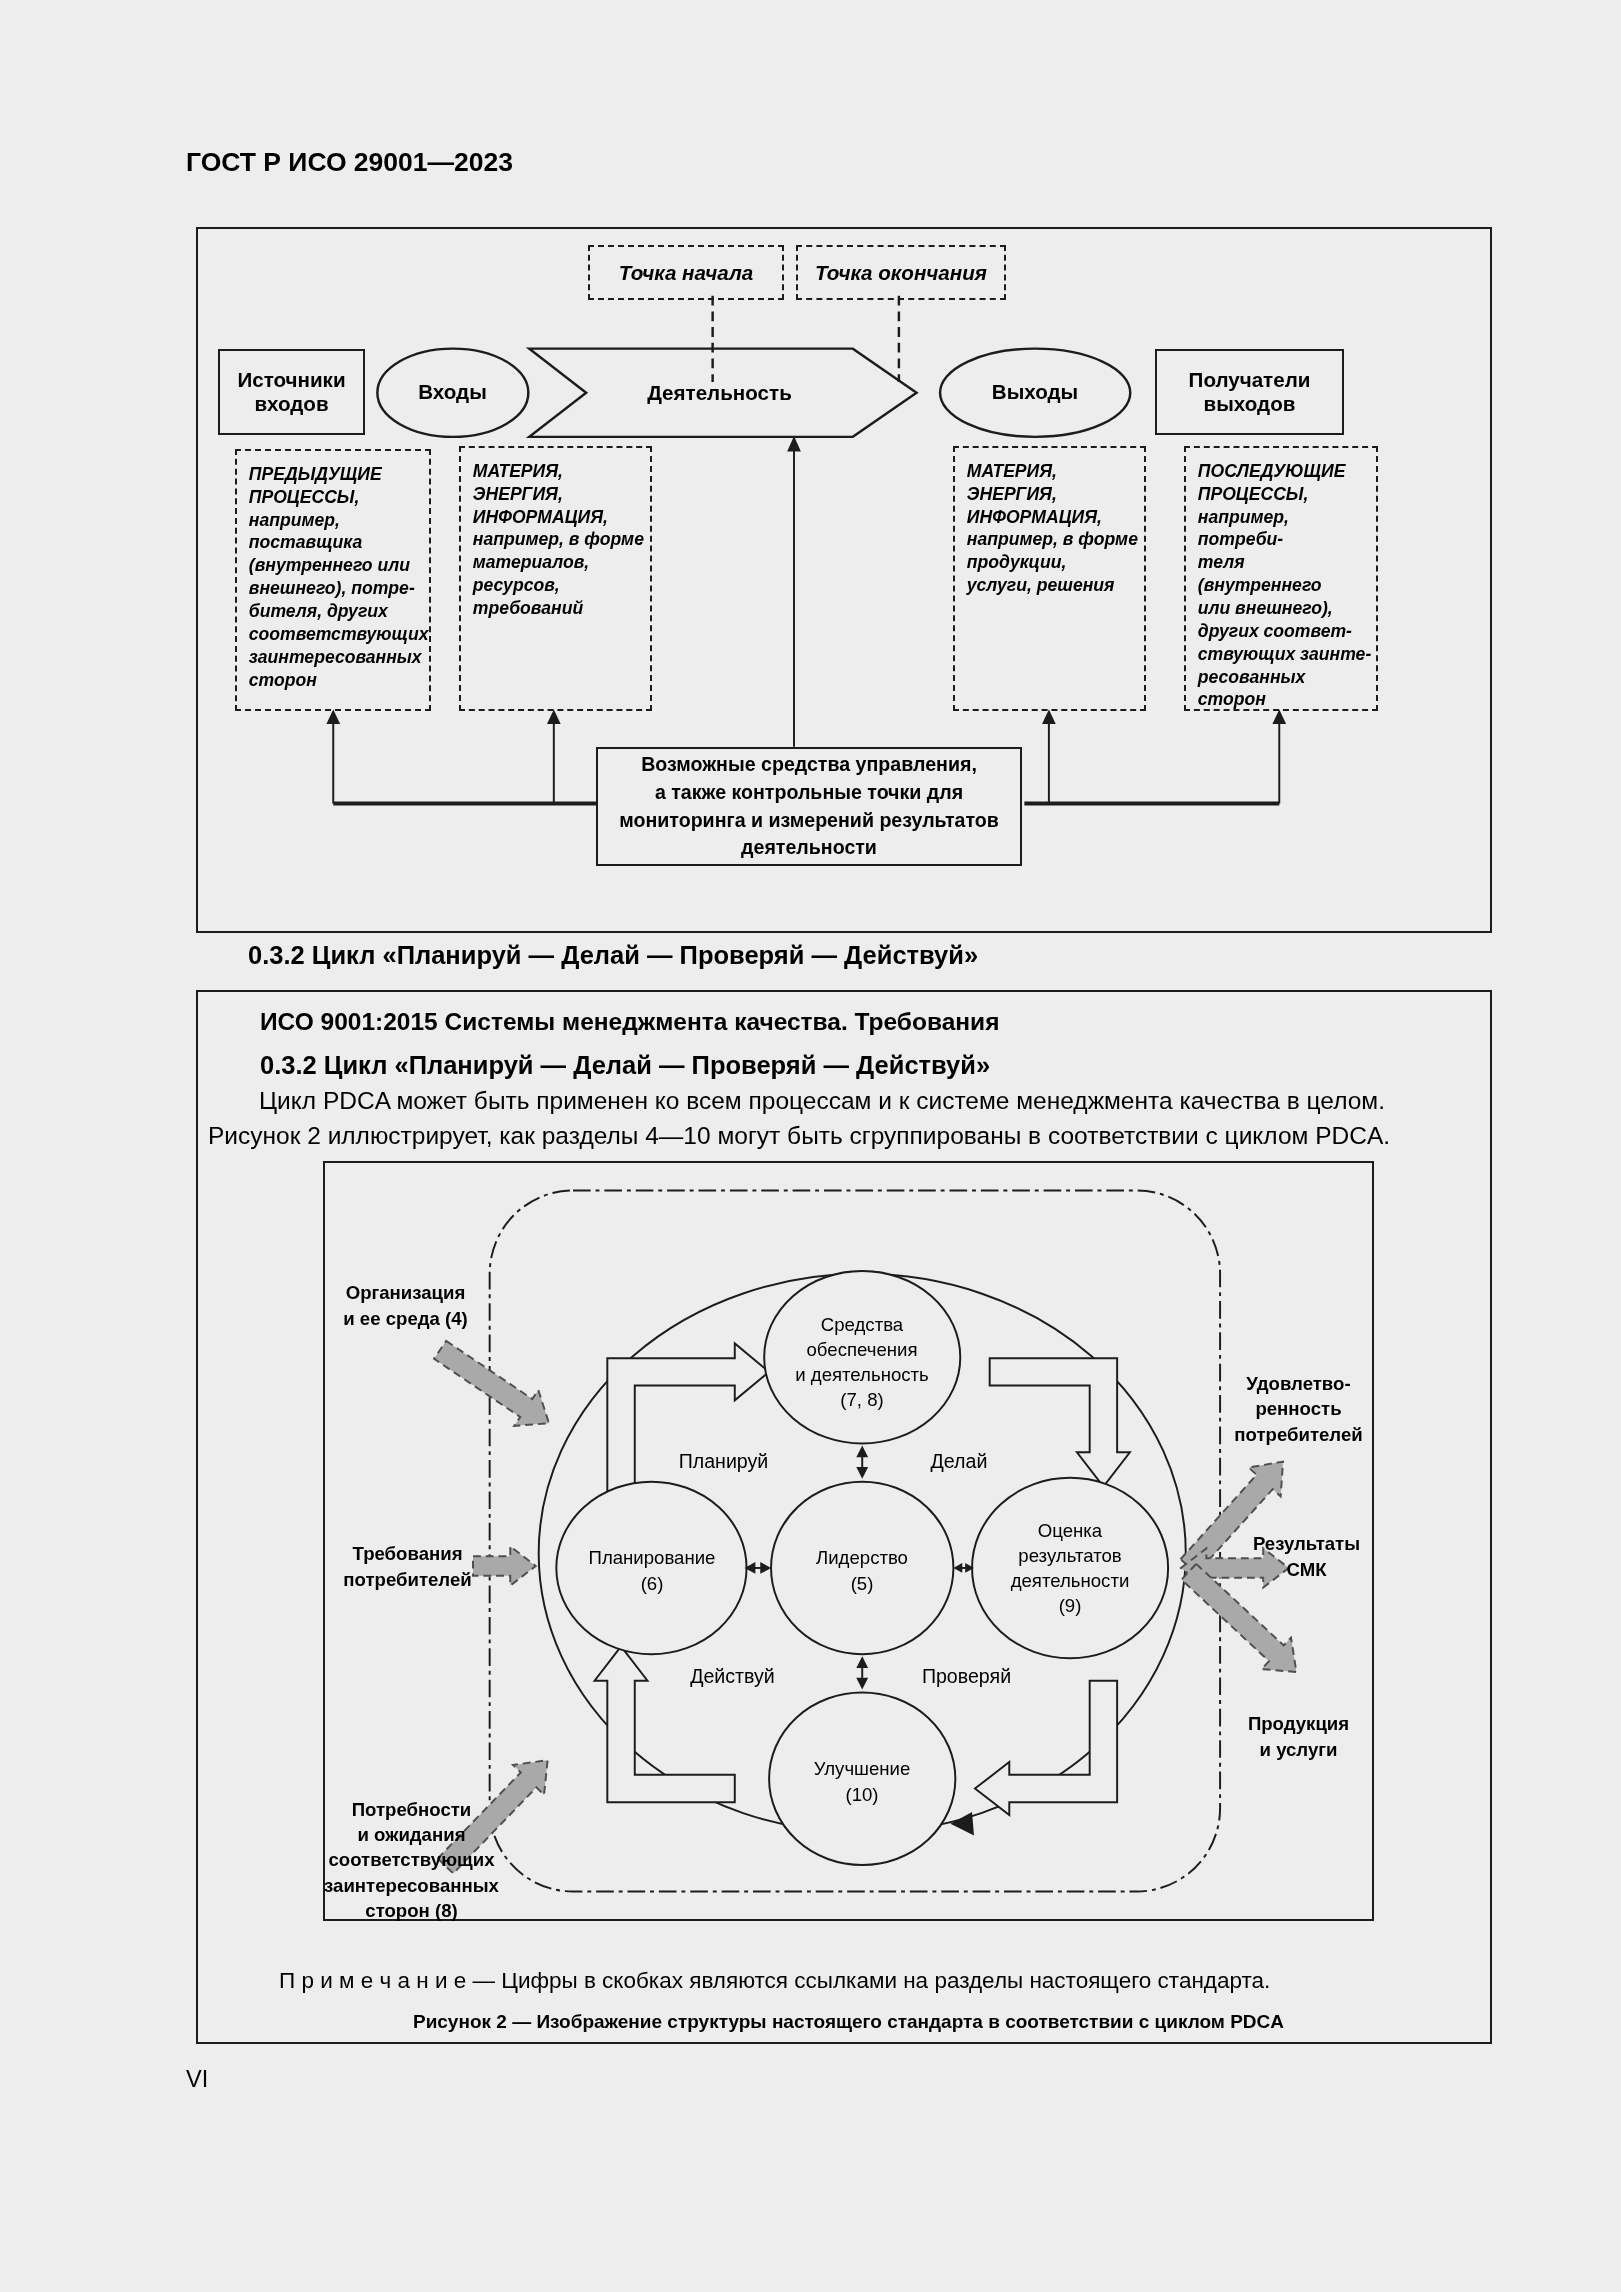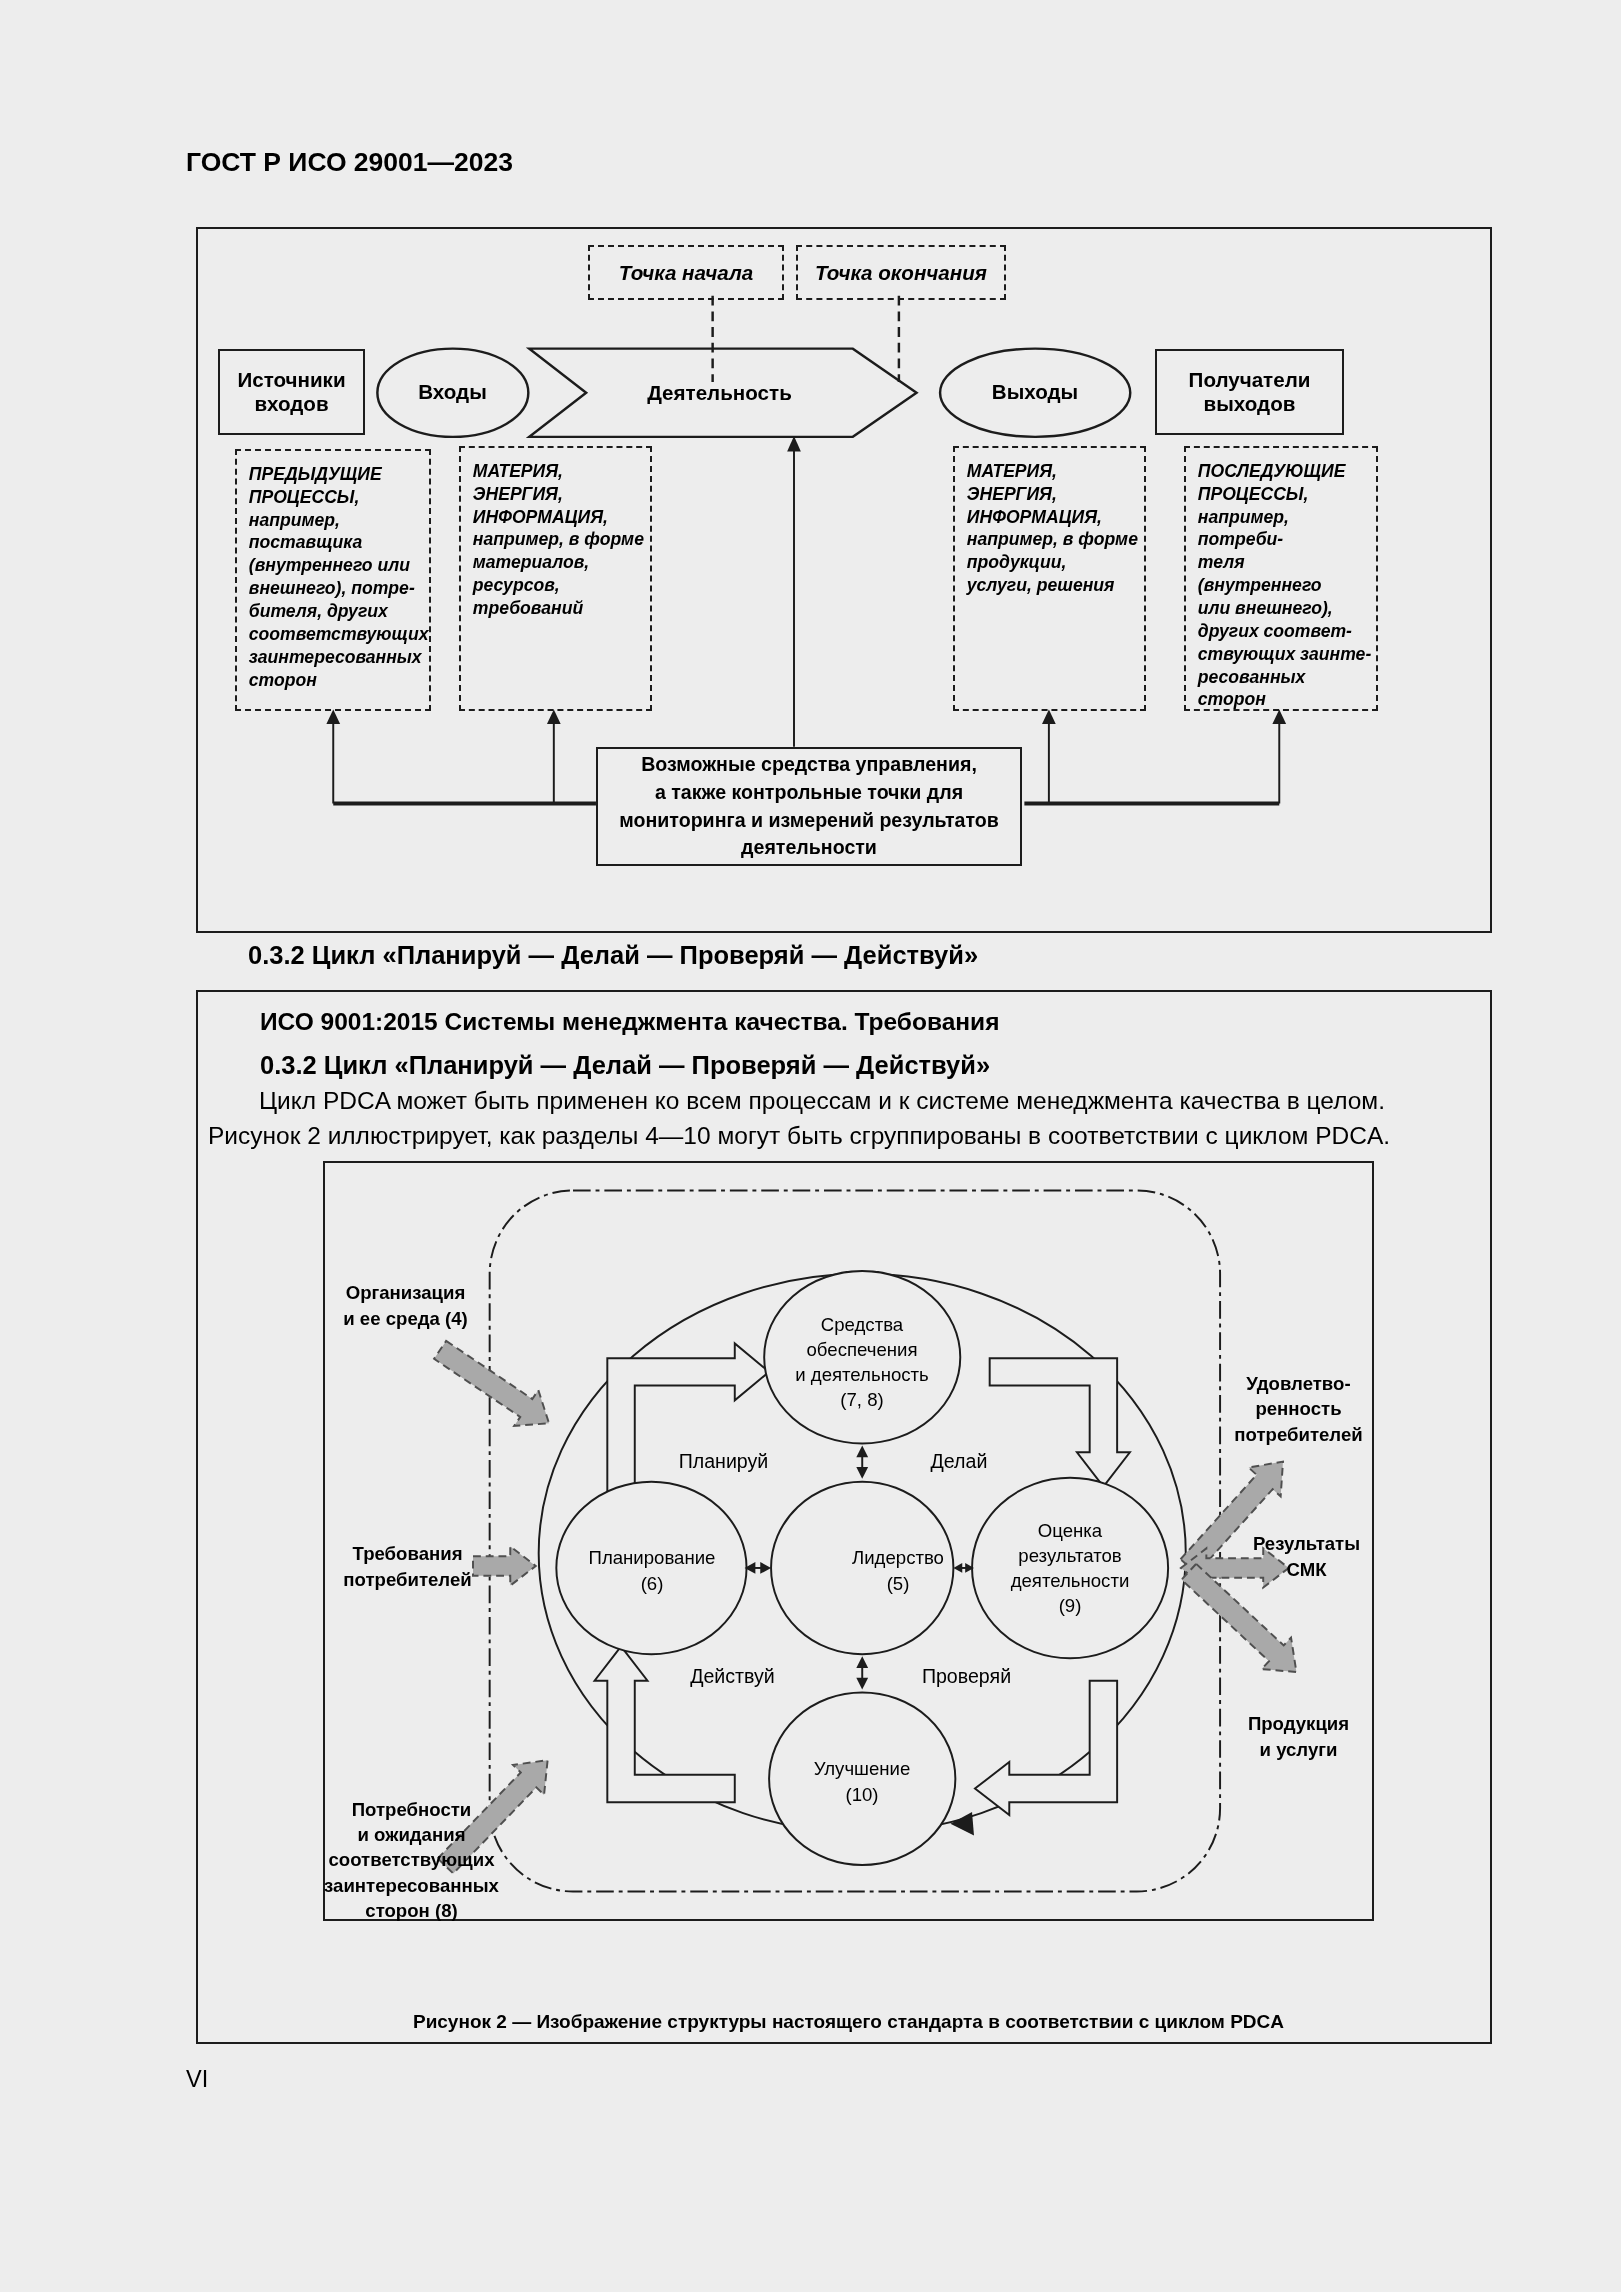--- a/index.html
+++ b/index.html
@@ -173,21 +173,21 @@
 соответствующих
 заинтересованных
 сторон (8)</div>
 
   <div class="abs cflex circlelbl pre" style="left:770px;top:1311px;width:184px;height:102px;">Средства
 обеспечения
 и деятельность
 (7, 8)</div>
   <div class="abs cflex circlelbl pre" style="left:562px;top:1543px;width:180px;height:55px;">Планирование
 (6)</div>
-  <div class="abs cflex circlelbl pre" style="left:772px;top:1543px;width:180px;height:55px;padding-left:36px;">Лидерство
+  <div class="abs cflex circlelbl pre" style="left:772px;top:1543px;width:180px;height:55px;">Лидерство
 (5)</div>
   <div class="abs cflex circlelbl pre" style="left:978px;top:1515px;width:184px;height:106px;">Оценка
 результатов
 деятельности
 (9)</div>
   <div class="abs cflex circlelbl pre" style="left:772px;top:1754px;width:180px;height:55px;">Улучшение
 (10)</div>
 
   <div class="abs cflex pdcalbl" style="left:667px;top:1449px;width:113px;height:25.5px;">Планируй</div>
   <div class="abs cflex pdcalbl" style="left:910px;top:1449px;width:98px;height:25.5px;">Делай</div>
@@ -195,18 +195,19 @@
   <div class="abs cflex pdcalbl" style="left:910px;top:1664px;width:113px;height:25.5px;">Проверяй</div>
 
   <div class="abs cflex sidelbl pre" style="left:1220px;top:1370px;width:157px;height:78px;">Удовлетво-
 ренность
 потребителей</div>
   <div class="abs cflex sidelbl pre" style="left:1245px;top:1529px;width:123px;height:55px;">Результаты
 СМК</div>
   <div class="abs cflex sidelbl pre" style="left:1220px;top:1709px;width:157px;height:55px;">Продукция
 и услуги</div>
 
+  <div class="abs" style="left:279px;top:1968px;width:1157px;font-size:22.5px;">П р и м е ч а н и е  — Цифры в скобках являются ссылками на разделы настоящего стандарта.</div>
   <div class="abs cflex" style="left:325px;top:2007px;width:1047px;height:29px;font-size:19px;font-weight:bold;">Рисунок 2 — Изображение структуры настоящего стандарта в соответствии с циклом PDCA</div>
 
   <div class="abs" style="left:186px;top:2066px;font-size:23.5px;">VI</div>
 
 </div>
 
 
 </body></html>

